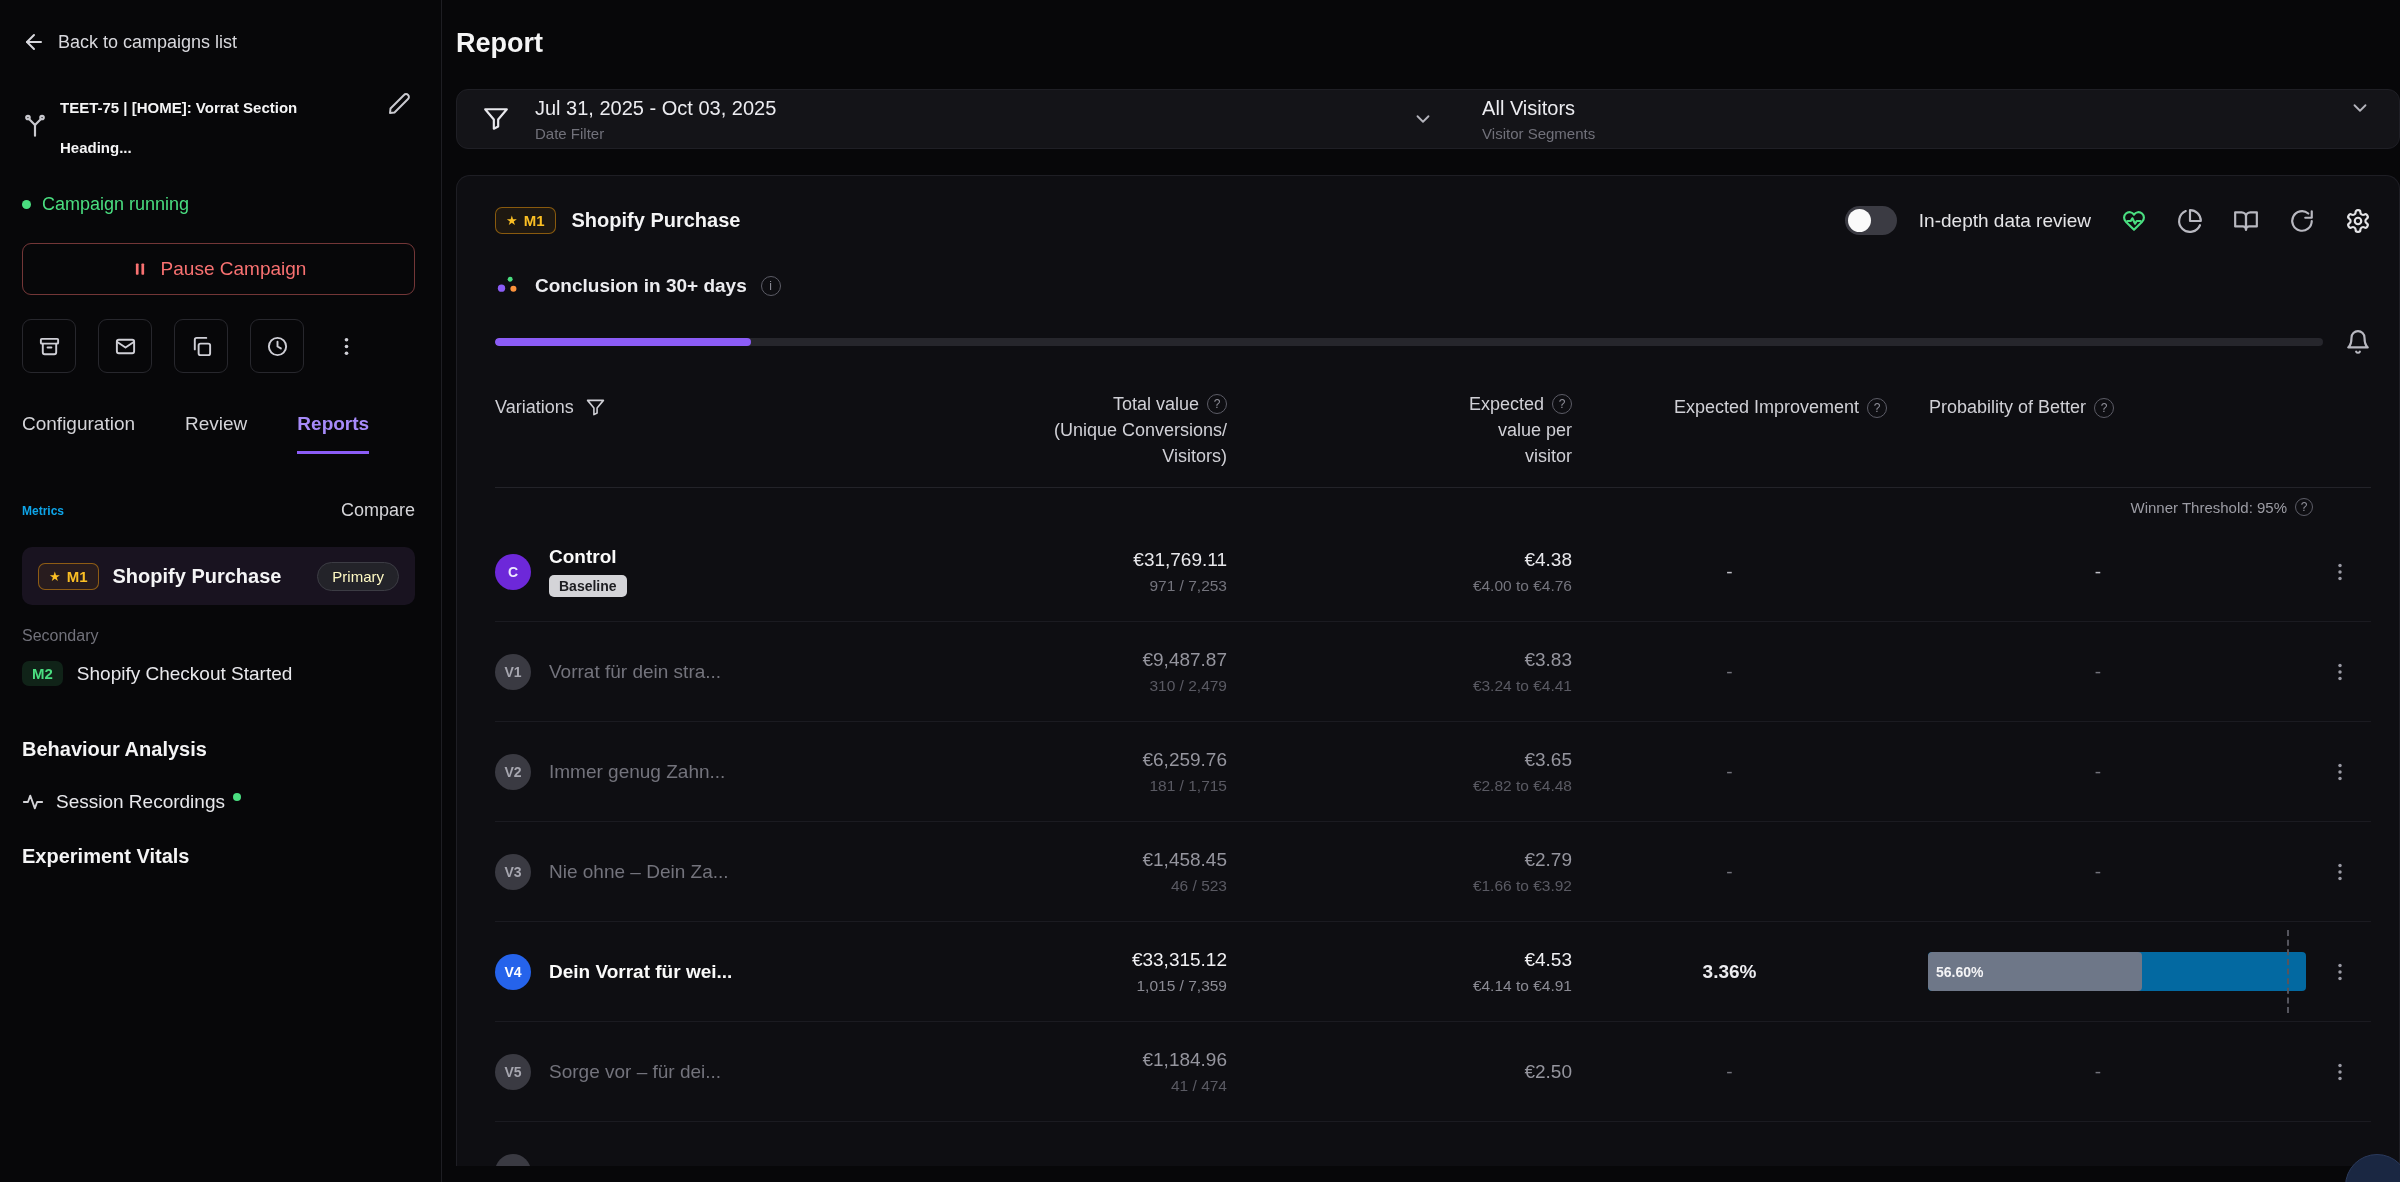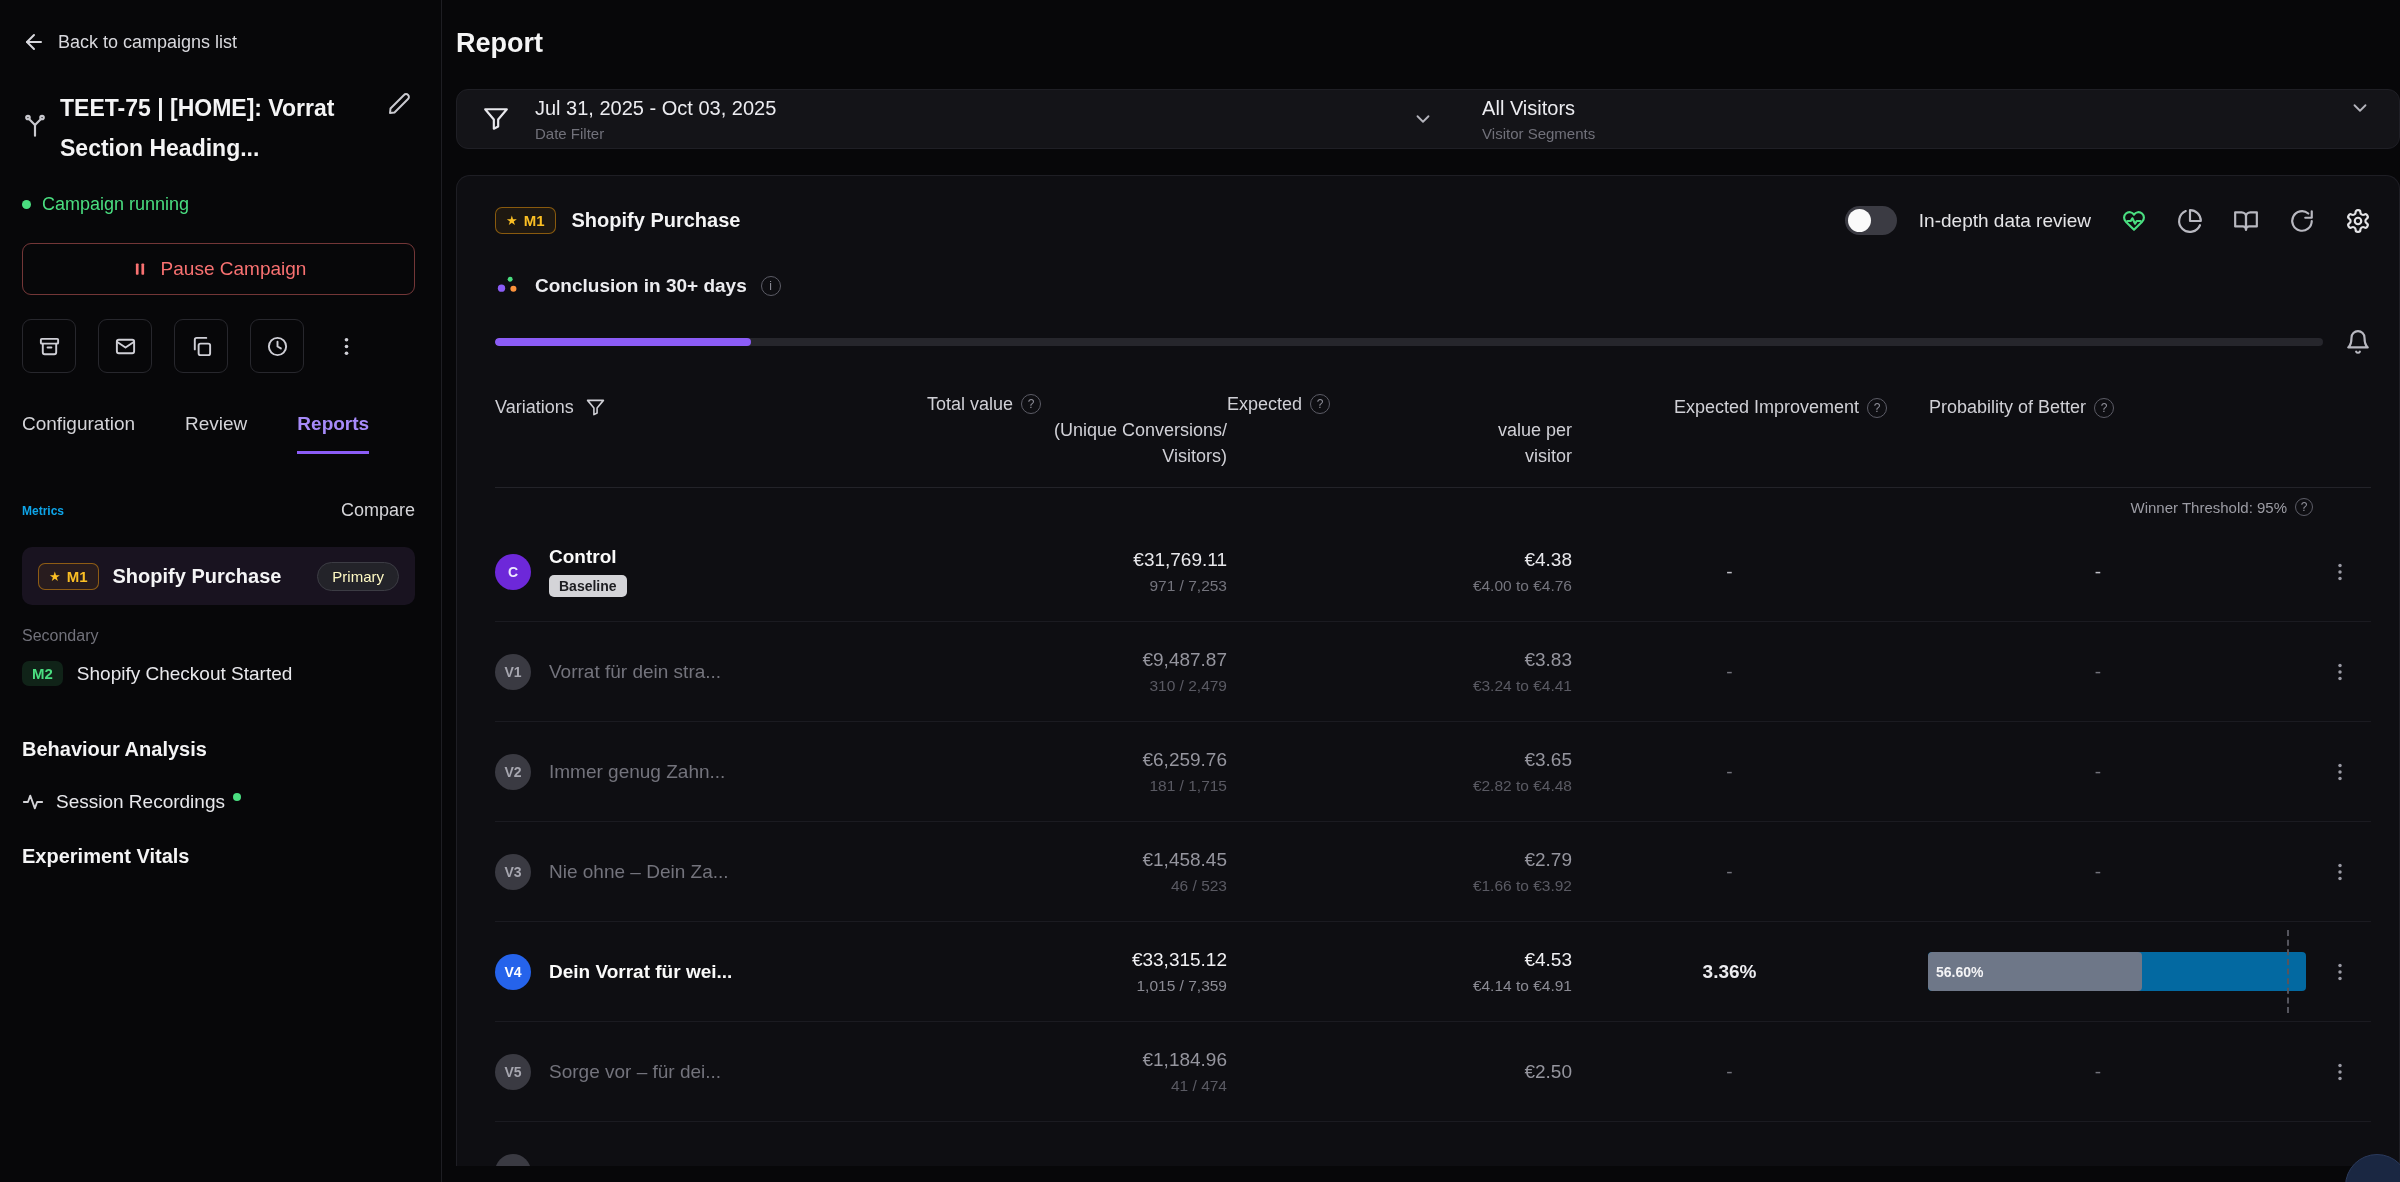--- a/index.html
+++ b/index.html
@@ -12,21 +12,21 @@
 
   .app{display:flex;width:2400px;height:1182px}
 
   
   .sidebar{flex:0 0 442px;width:442px;border-right:1px solid #1e1e23;padding:30px 26px 0 22px;background:#070709}
   .back-link{display:flex;align-items:center;gap:12px;color:#d8d8dd;font-size:18px;cursor:pointer}
   .back-link svg{width:24px;height:24px}
   .title-row{display:flex;margin-top:34px;gap:12px;align-items:center}
   .ab-ic{color:#c9c9cf;flex:none}
   .ab-ic svg{width:26px;height:26px}
-  .campaign-title{font-size:23px;line-height:40px;font-weight:700;color:#f4f4f5;max-width:278px;margin:0}
+  .campaign-title{font-size:15px;line-height:40px;font-weight:700;color:#f4f4f5;max-width:278px;margin:0}
   .edit-btn{margin-left:auto;background:none;border:none;color:#c9c9cf;cursor:pointer;align-self:flex-start;padding:4px}
   .edit-btn svg{width:24px;height:24px}
   .status{display:flex;align-items:center;gap:11px;margin-top:26px;color:#4ade80;font-size:18px}
   .status-dot{width:9px;height:9px;border-radius:50%;background:#4ade80}
   .pause-btn{margin-top:28px;width:100%;height:52px;display:flex;align-items:center;justify-content:center;gap:12px;
     background:transparent;border:1px solid rgba(248,113,113,.45);border-radius:9px;color:#f87171;font-size:19px;cursor:pointer}
   .pause-btn svg{width:18px;height:18px}
   .icon-row{display:flex;gap:22px;margin-top:24px;align-items:center}
   .tool-btn{width:54px;height:54px;display:flex;align-items:center;justify-content:center;background:transparent;
     border:1px solid #27272d;border-radius:9px;color:#cfcfd6;cursor:pointer}
@@ -95,21 +95,21 @@
   .progress-fill{height:100%;border-radius:999px;background:#8b5cf6;width:0}
   .bell-btn{background:none;border:none;color:#b8b8c0;cursor:pointer;display:flex;padding:0}
   .bell-btn svg{width:26px;height:26px}
 
   .table{margin-top:36px}
   .t-head,.t-row{display:grid;grid-template-columns:minmax(0,1fr) 300px 345px 315px 422px 62px;align-items:center}
   .t-head{align-items:start;padding-bottom:18px;border-bottom:1px solid #232329;color:#d0d0d6;font-size:18px;font-weight:500}
   .h-var{display:flex;align-items:center;gap:12px;padding-top:6px}
   .h-var svg{width:19px;height:19px;color:#d0d0d6;cursor:pointer}
   .h-num{text-align:right;line-height:26px}
-  .h-line1{display:flex;justify-content:flex-start;gap:8px;align-items:center}
+  .h-line1{display:flex;justify-content:flex-end;gap:8px;align-items:center}
   .h-improve{display:flex;justify-content:flex-end;gap:8px;align-items:center;padding-top:6px;white-space:nowrap}
   .h-prob{display:flex;gap:8px;align-items:center;padding-left:42px;padding-top:6px;white-space:nowrap}
   .threshold-row{display:flex;justify-content:flex-end;align-items:center;gap:8px;padding:10px 58px 6px 0;color:#9c9ca4;font-size:15px}
   .threshold-row .q-icon{width:18px;height:18px}
 
   .t-row{height:100px;border-bottom:1px solid #1b1b21}
   .var-cell{display:flex;align-items:center;gap:18px;min-width:0}
   .avatar{width:36px;height:36px;border-radius:50%;display:flex;align-items:center;justify-content:center;
     font-size:14px;font-weight:700;flex:none;background:#3a3a42;color:#a7a7b0}
   .avatar-purple{background:#6d28d9;color:#ede9fe}

